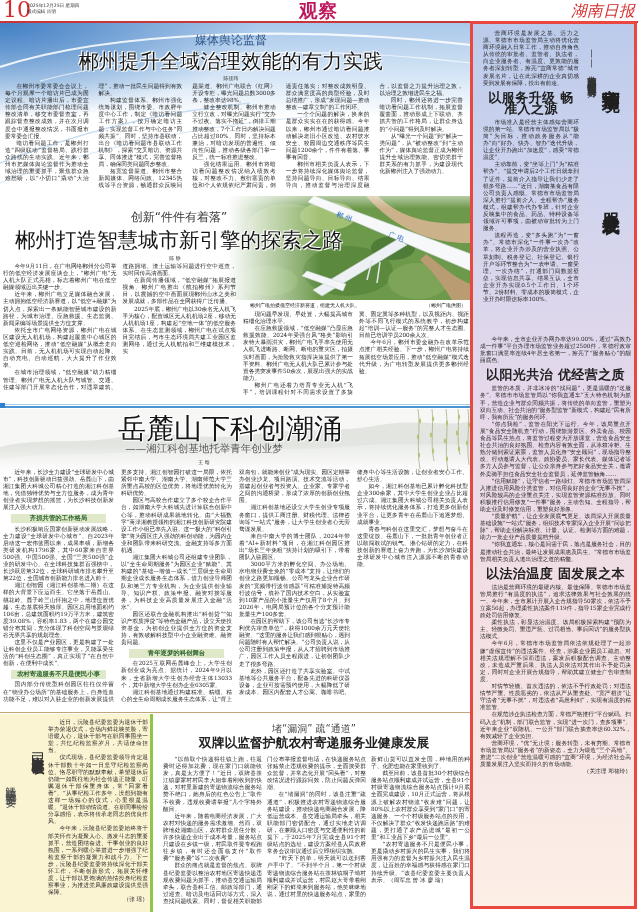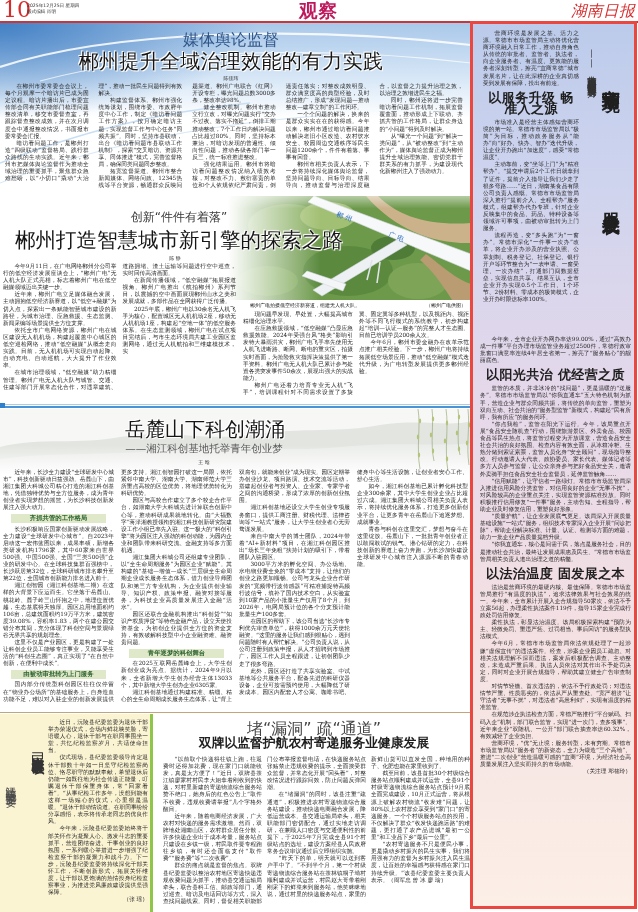--- a/index.html
+++ b/index.html
@@ -65,21 +65,21 @@
         <stop offset="1" stop-color="#3d7cc2" stop-opacity="0"></stop>
       </radialGradient>
     </defs>
     <rect width="471" height="173" fill="url(#a1v)"></rect>
     <rect width="471" height="173" fill="url(#a1r)"></rect>
     <path d="M0,44 C110,8 300,2 471,22" stroke="#ffffff" stroke-width="2.2" fill="none" opacity="0.85"></path>
     <path d="M40,58 C160,26 320,22 471,40" stroke="#ffffff" stroke-width="1.2" fill="none" opacity="0.7"></path>
     <path d="M0,140 C80,110 150,90 250,80" stroke="#c8def3" stroke-width="1.4" fill="none"></path>
     <path d="M0,160 C110,118 220,100 330,92" stroke="#d7e7f6" stroke-width="1" fill="none"></path>
   </svg>
-  <div class="abs kicker" style="left:0;top:33px;width:462px;font-size:16px;line-height:14px;color:#2f5586;">媒体舆论监督</div>
+  <div class="abs kicker" style="left:0;top:33px;width:462px;font-size:12px;line-height:14px;color:#2f5586;">媒体舆论监督</div>
   <div class="abs headline" style="left:0;top:50px;width:462px;font-size:20px;line-height:22px;letter-spacing:0.3px;">郴州提升全域治理效能的有力实践</div>
   <div class="abs byline" style="left:0;top:75px;width:462px;">陈佳玮</div>
   <div class="cols" style="left:5px;top:83px;width:458px;height:112px;column-count:5;column-gap:10px;">
       <p class="para">在郴州市委常委会会议上，每个月观摩一个暗访片已成为固定议程。暗访片播出后，市委宣传部会同有关职能部门梳理问题整改清单，移交市委督查室，再跟踪督查整改成效，并在次月调度会中通报整改情况，书面报市委常委会汇报。</p>
       <p class="para">暗访看问题工作，是郴州打造“四级联动”监督格局、践行群众路线的生动实践。近年来，郴州市把媒体舆论监督作为推动全域治理的重要抓手，聚焦群众急难愁盼，以“小切口”撬动“大治理”，推动一批民生问题得到有效解决。</p>
       <p class="para">构建监督体系。郴州市强化统筹谋划，围绕市委、市政府年度中心工作，制定《暗访看问题工作方案》，按月确定暗访主题，实现监督工作与中心任务“同频共振”。同时，坚持市县联动，出台《暗访看问题市县联动工作机制》，探索“交叉暗访、资源共享、同体推进”模式，完善监督格局，确保同类问题同步整改。</p>
       <p class="para">拓宽监督渠道。郴州市整合新闻媒体、网络问政、12345热线等平台资源，畅通群众反映问题渠道。郴州广电联合《红网》开设专栏，曝光问题总数3000多条，整改率达98%。</p>
       <p class="para">健全整改机制。郴州市推动立行立改，对曝光问题实行“交办不过夜、落实不拖延”，倒排工期推动整改，7个工作日内解决问题占比超过80%。同时，坚持标本兼治，对暗访发现的普遍性、倾向性问题，推动各级各部门举一反三，统一标准推进整改。</p>
       <p class="para">强化结果运用。郴州市将暗访看问题整改情况纳入绩效考核，对整改不力、敷衍塞责的单位和个人依规依纪严肃问责，倒逼责任落实；对整改成效明显、群众满意度高的典型经验，及时总结推广，形成“发现问题—推动整改—建章立制”的工作闭环。</p>
       <p class="para">一个个问题的解决，换来的是群众实实在在的获得感。今年以来，郴州市通过暗访看问题推动解决老旧小区改造、农村饮水安全、校园周边交通秩序等民生问题1200余个，件件有着落、事事有回音。</p>
@@ -172,30 +172,30 @@
       <ellipse cx="447" cy="14" rx="1.2" ry="2.4"></ellipse>
         <ellipse cx="445" cy="32" rx="1.2" ry="2.4"></ellipse>
         <ellipse cx="447" cy="50" rx="1.2" ry="2.4"></ellipse>
       <ellipse cx="459" cy="8" rx="1.2" ry="2.4"></ellipse>
         <ellipse cx="457" cy="24" rx="1.2" ry="2.4"></ellipse>
         <ellipse cx="459" cy="40" rx="1.2" ry="2.4"></ellipse>
       <ellipse cx="469" cy="16" rx="1.2" ry="2.4"></ellipse>
         <ellipse cx="467" cy="34" rx="1.2" ry="2.4"></ellipse>
     </g>
   </svg>
-  <div class="abs headline" style="left:0;top:418px;width:410px;font-size:20px;line-height:22px;">岳麓山下科创潮涌</div>
+  <div class="abs headline" style="left:0;top:418px;width:410px;font-size:28px;line-height:22px;padding-left:25px;">岳麓山下科创潮涌</div>
   <div class="abs kicker" style="left:0;top:442px;width:408px;font-size:10.5px;line-height:12px;color:#5a5a5a;">——湘江科创基地托举青年创业梦</div>
   <div class="abs byline" style="left:0;top:459px;width:408px;">王 晗</div>
   <div class="cols" style="left:3px;top:469px;width:465px;height:240px;column-count:4;column-gap:7px;">
       <p class="para">近年来，长沙全力建设“全球研发中心城市”，科技创新驱动日益强劲。岳麓山下，由湘江集团大科城公司精心打造的湘江科创基地，凭借独特优势与全方位服务，成为青年创业者实现梦想的摇篮，为长沙科技创新发展注入强大动力。</p>
       <p class="subhead">齐抓共管的工作格局</p>
       <p class="para">长沙积极响应国家创新驱动发展战略，全力建设“全球研发中心城市”。自2023年启动这一宏伟蓝图以来，成果丰硕，新增各类研发机构1796家，其中60家来自世界500强、中国500强、全国“三类500强”企业的研发中心。在全球科技集群百强榜中，长沙跃居第32位，全球科研城市排名攀升至第22位，全国城市创新能力排名进入前十。</p>
       <p class="para">湘江创智园（湘江科创基地二期）在这样的大背景下应运而生。它坐落于岳麓山、桃花岭、麓子岭三山怀抱之中，地理位置优越，生态基底得天独厚。园区总用地面积约106亩，总建筑面积约19万平方米，建筑密度39.08%，容积率1.83，两个在建公园交错分布其间，充分体现了科创空间与景观绿谷无界共享的规划理念。</p>
       <p class="para">这里不仅是产业园区，更是构建了一处让科创企业员工能够专注事业，又能享受生活的“科创生态圈”，真正实现了“在自然中创新，在便利中成长”。</p>
-      <p class="subhead">由被动审批转为上门服务</p>
+      <p class="subhead">农村寄递服务不只是便民小事</p>
       <p class="para">国内部分传统型科创园区往往仅停留在“物业办公场所”的基础服务上，自身造血功能不足，难以对入驻企业的创新发展提供更多支持。湘江创智园打破这一局限，依托紧邻中南大学、湖南大学、湖南师范大学三所重点高校的区位优势，将地理优势转化为科研优势。</p>
       <p class="para">园区与高校合作建立了多个校企合作平台，如湖南大学大科城先进计算联合创新中心等，推动科研成果就地转化。由“大福数字”蒋泽湘教授领衔的湘江科技创新研究院建设工作小组已率先入驻。这一极大的“科创引擎”将为园区注入强劲的科创动能，为园内企业和团队带来科研交流、金融支持等多方面机遇。</p>
       <p class="para">湘江集团大科城公司还组建专业团队，以“全生命周期服务”为园区企业“赋能”。其构建的“基础—增值—成长”三层级全生命周期企业成长服务生态体系，借力创业导师团队和第三方专业机构，为企业提供创业辅导、知识产权、政策申报、融资对接等服务，为科技企业高质量发展注入金融“活水”。</p>
       <p class="para">园区还联合金融机构推出“科创贷”“知识产权质押贷”等特色金融产品，设立天使投资基金，为初创企业提供全方位的资金支持，有效破解科技型中小企业融资难、融资贵问题。</p>
       <p class="subhead">青年逐梦的科创舞台</p>
       <p class="para">在2025互联网岳麓峰会上，大学生创新创业成为亮点。据统计，2024年9月以来，全省新增大学生创办经营主体13033个，其中新增大学生创办企业6305家。</p>
       <p class="para">湘江科创基地通过构建精准、精细、精心的全生命周期成长服务生态体系，让“背上双肩包，就能来创业”成为现实。园区定期举办创业沙龙、项目路演、技术交流等活动，搭建起创业者与投资人、企业家、专家学者之间的沟通桥梁，形成了浓厚的创新创业氛围。</p>
       <p class="para">湘江科创基地还设立大学生创业专项服务窗口，提供工商注册、财税代理、法律咨询等“一站式”服务，让大学生创业者心无旁骛谋发展。</p>
       <p class="para">来自中南大学的博士团队，2024年带着“AI+新材料”项目，在湘江科创园区推出“场长三年免租”扶持计划的吸引下，带着团队入驻园区。</p>
       <p class="para">3000平方米的孵化空间、办公场地、水电物业费全免的“零成本”支持，让他们的创业之路更加顺畅。公司与龙头企业合作研发的“宽频带行波传感器”可精准捕捉特高频行波信号，填补了国内技术空白，从实验室到10家产品的小批量生产仅用了8个月。到2026年，电网局预计位的各个分支预计能批量生产100多套。</p>
@@ -211,21 +211,21 @@
   <div class="abs yuanling-bar"></div>
   <div class="vtext" style="left:31px;top:752px;font-family:'DejaVu Serif','Liberation Serif',serif;font-weight:bold;font-size:12.5px;line-height:14px;letter-spacing:-0.5px;color:#333;">以「暖心事」聚「奋进力」</div>
   <div class="vtext" style="left:4px;top:778px;font-size:11px;line-height:13px;letter-spacing:1.5px;color:#4a4a4a;">沅陵县纪委监委</div>
   <div class="cols" style="left:48px;top:719px;width:100px;height:188px;">
       <p class="para">近日，沅陵县纪委监委为退休干部举办荣退仪式，会场内鲜花映笑脸，寄语暖人心，退休干部与在职同事围坐一堂，共忆纪检监察岁月，共话使命担当。</p>
       <p class="para">仪式现场，县纪委监委领导肯定退休干部数十年如一日坚守纪检监察岗位、恪尽职守的默默奉献，希望退休后仍能一如既往地为社会传递正能量，叮嘱退休干部保重身体，常“回家看看”。“从事纪检工作多年，没想到能有这样一场贴心的仪式，心里很是温暖。”退休干部动情说道。在职同事纷纷分享感悟，表示将传承老同志的优良作风。</p>
       <p class="para">今年来，沅陵县纪委监委始终将干部关怀作为凝聚人心、激发斗志的重要抓手，营造团结奋进、干事创业的良好氛围，一系列暖心举措进一步增强了纪检监察干部的凝聚力和战斗力。下一步，沅陵县纪委监委将持续深化干部关怀工作，不断创新形式，拓展关怀维度，让干部以更饱满的热情投身纪检监察事业，为推进党风廉政建设提供坚强保障。</p>
       <p class="endline">（张 瑶）</p>
     </div>
 
-  <div class="abs kicker" style="left:157px;top:723px;width:314px;font-size:16px;line-height:12px;color:#444;">堵“漏洞” 疏“通道”</div>
+  <div class="abs kicker" style="left:157px;top:723px;width:314px;font-size:10px;line-height:12px;color:#444;">堵“漏洞” 疏“通道”</div>
   <div class="abs kicker" style="left:157px;top:735px;width:314px;font-size:12.8px;line-height:15px;color:#1f1f1f;font-weight:600;">双牌以监督护航农村寄递服务业健康发展</div>
   <div class="cols" style="left:163px;top:756px;width:307px;height:152px;column-count:3;column-gap:5px;">
       <p class="para">“以前取个快递得往镇上跑，往返费时还得加花费，现在家门口就能收发，真是太方便了！”近日，双牌县茶江镇廖家村村民李大姐拿着刚收到的快递，对村里新建的寄递物流综合服务站赞不绝口，她身后的红色公告上“取件不收费，违规收费请举报”几个字格外醒目。</p>
       <p class="para">近年来，随着电商经济发展，广大农村对快递的服务需求激增。然而，双牌地处湘南山区，农村群众居住分散，许多快递企业出于成本考量，服务站点只建设在乡镇一级，村民取件要专程跑往乡镇，有时还会面临支付“取件费”“服务费”等“二次收费”。</p>
       <p class="para">群众的痛点就是监督的焦点。双牌县纪委监委以整治农村地区寄递快递违规收费问题为抓手，推动县交通运输局牵头，联合县科工信、邮政等部门，通过巡查、暗访及电话回访等方式，深入查找问题线索。同时，督促相关职能部门公布举报监督电话，在快递服务站点张贴禁止违规收费的提示，全面接受群众监督，并常态化开展“回头看”，对整改情况进行跟踪问效，防止问题反弹回潮。</p>
       <p class="para">在“堵漏洞”的同时，该县注重“疏通道”，积极推进农村寄递物流综合服务站建设，推动快递电商融合发展，降低运营成本。县交通运输局牵头，相关职能部门密切配合，通过实地走访调研，在兼顾人口密度与交通便利性的前提下，于2025年7月完成全县91个村级站点的选址，建设方案经县人民政府常务会议审议通过后立即组织实施。</p>
       <p class="para">“昨天下的单，明天就可以送到客户手中了。”不到半个月，第一个村级寄递物流综合服务站在茶林镇桐子坳村顺利建成并试运营，村民赵大哥带着刚刚采下的鲜菜来到服务站，他笑眯眯地说，通过村里的快递服务站点，家里的新鲜山货可以直发全国，种地用的种子、化肥也能在家里收到了。</p>
       <p class="para">截至目前，该县首批30个村级综合服务站点顺利建成并试运营，全县91个村级寄递物流综合服务站点预计9月底全面完成建设，10月正式运营，将从根源上破解农村物流“收发难”问题，让80%以上农村群众享受到“家门口”的寄递服务。一个个村级服务站点的投用，不仅解决了群众“收发快递跑远路”的难题，更打通了农产品进城“最初一公里”和工业品下乡“最后一公里”。</p>
       <p class="para">“农村寄递服务不只是便民小事，更是撬动乡村振兴的民生实事，我们将用强有力的监督为乡村振兴注入民生温度，让百姓的幸福感与获得感在家门口持续升级。”该县纪委监委主要负责人表示。（周军忠 曾 冰 廖 瑜）</p>
     </div>

